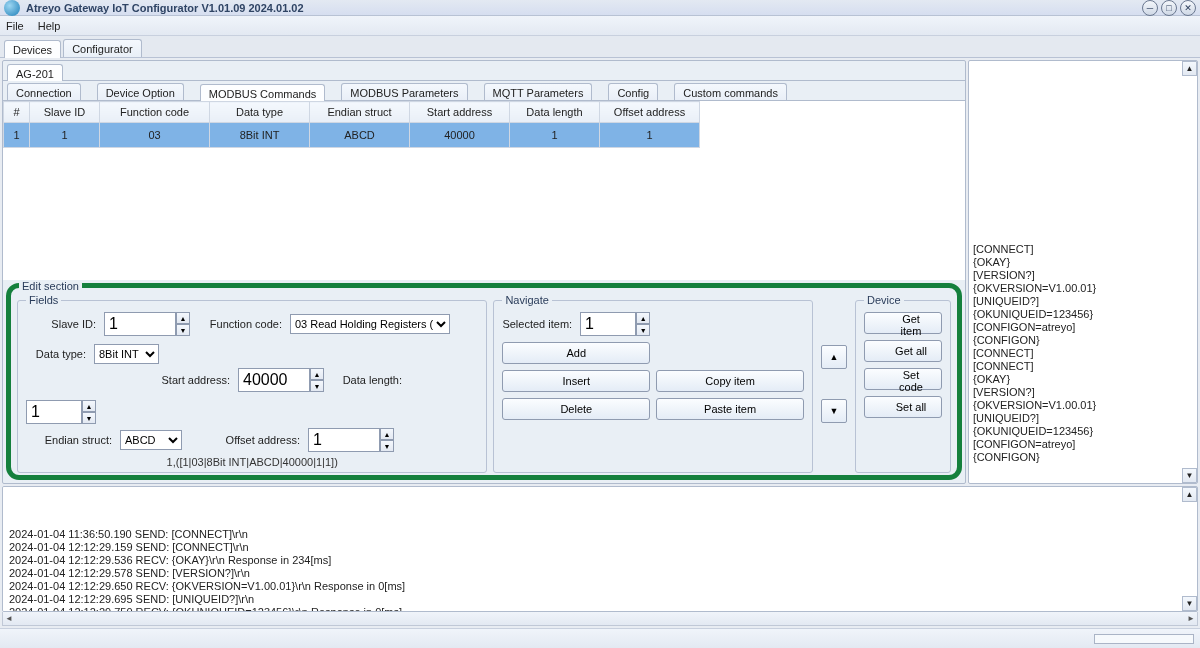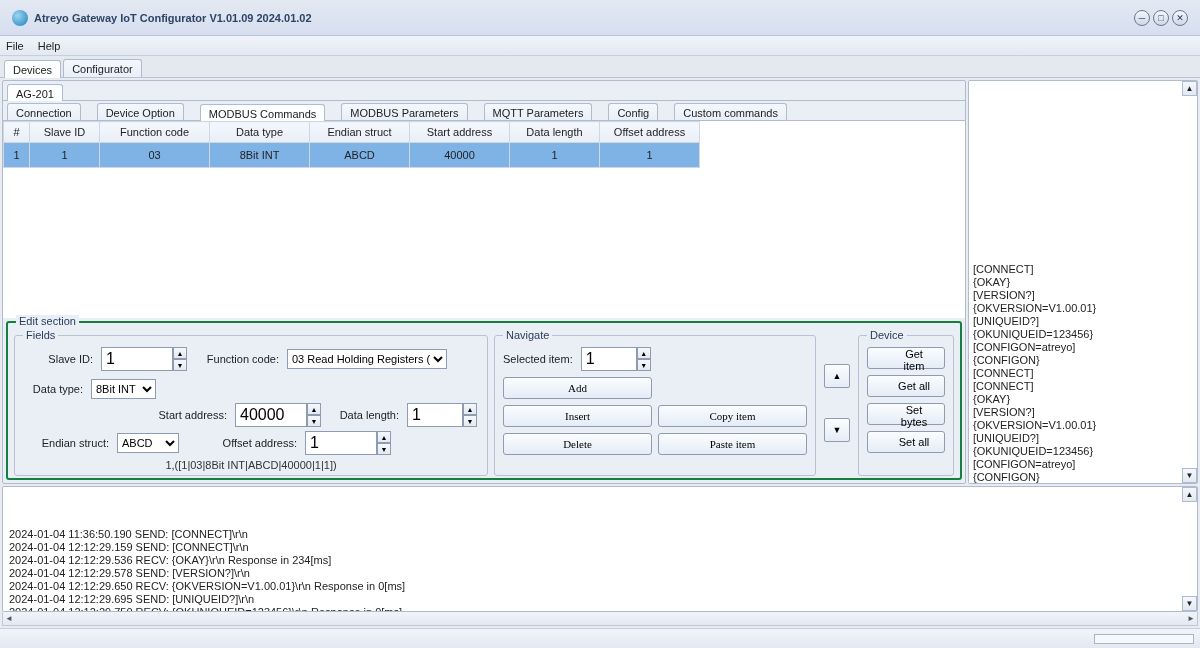--- a/index.html
+++ b/index.html
@@ -1,20 +1,20 @@
 <!DOCTYPE html>
 <html><head>
 <meta charset="utf-8">
 <style>
 * { box-sizing: border-box; margin: 0; padding: 0; font-family: Tahoma, Arial, sans-serif; }
 body { background: #e8ecf2; font-size: 11px; color: #222; overflow: hidden; }
 .window { width: 1200px; height: 648px; display: flex; flex-direction: column; }
 
 
-.titlebar { height: 36px; background: linear-gradient(#e3e9f2,#d6def0); display: flex; align-items: center; padding: 0 12px; border-bottom: 1px solid #b8c2d4; }
+.titlebar { height: 16px; background: linear-gradient(#e3e9f2,#d6def0); display: flex; align-items: center; padding: 0 4px; border-bottom: 1px solid #b8c2d4; }
 .titlebar .appicon { width: 16px; height: 16px; border-radius: 50%; background: radial-gradient(circle at 35% 35%, #9cd6f2, #1e7fb8); margin-right: 6px; }
 .titlebar .title { font-weight: bold; color: #2f4464; }
 .titlebar .spacer { flex: 1; }
 .winbtn { width: 16px; height: 16px; border: 1px solid #6a7890; border-radius: 50%; margin-left: 3px; background: linear-gradient(#f4f7fb,#cfd8e6); display: flex; align-items: center; justify-content: center; font-size: 9px; color: #2a3c5a; cursor: pointer; }
 
 
 .menubar { height: 20px; background: linear-gradient(#f0f4fa,#e3e9f2); border-bottom: 1px solid #c8d0de; display: flex; align-items: center; padding: 0 6px; gap: 14px; }
 .menubar span { cursor: pointer; }
 
 
@@ -32,38 +32,38 @@
 
 
 .grid { flex: 1; background: #fff; overflow: auto; }
 .grid table { border-collapse: collapse; width: 100%; font-size: 11px; }
 .grid th { background: linear-gradient(#f4f8fd,#e9eff7); border: 1px solid #cfd7e3; padding: 4px 6px; font-weight: normal; text-align: center; }
 .grid td { border: 1px solid #cfd7e3; padding: 6px 6px; text-align: center; }
 .grid tr.sel td { background: #7fb3e6; }
 .grid .colnum { width: 26px; }
 
 
-.edit-section { border: 2px solid #15803d; border-radius: 3px; margin: 3px; padding: 6px 6px 2px; background: #e9eff5; position: relative; }
+.edit-section { border: 5px solid #15803d; border-radius: 13px; margin: 3px; padding: 6px 6px 2px; background: #e9eff5; position: relative; }
 .edit-section > .legend { position: absolute; top: -8px; left: 8px; background: #e9eff5; padding: 0 3px; font-size: 11px; color: #2a3c5a; }
 .edit-body { display: flex; gap: 6px; align-items: stretch; }
 fieldset.inner { border: 1px solid #b8c2d4; border-radius: 3px; padding: 6px 8px 4px; position: relative; }
 fieldset.inner legend { font-size: 11px; color: #2a3c5a; padding: 0 3px; margin-top: 39px; }
 .fields { flex: 2.4; }
 .fields .row { display: flex; align-items: center; gap: 8px; margin-bottom: 4px; flex-wrap: wrap; }
 .lbl { text-align: right; min-width: 70px; }
 input[type=text].num { width: 72px; height: 24px; font-size: 16px; padding: 1px 4px; border: 1px solid #8f9bb0; }
 select.sel { height: 20px; border: 1px solid #8f9bb0; background: #fff; font-size: 11px; }
 .spin { display: flex; align-items: center; }
 .spin .btns { display: flex; flex-direction: column; }
 .spin button { width: 14px; height: 12px; font-size: 7px; border: 1px solid #8f9bb0; background: linear-gradient(#f4f8fd,#e3e9f2); padding: 0; cursor: pointer; }
 
 .navigate { flex: 1.6; }
 .navigate .grid2 { display: grid; grid-template-columns: 1fr 1fr; gap: 6px; }
 .btn { height: 22px; border: 1px solid #8f9bb0; border-radius: 3px; background: linear-gradient(#fbfdff,#e4ecf6); cursor: pointer; font-size: 11px; padding: 0 12px; }
-.btn.wide { width: 100%; font-family: Liberation Serif, serif; }
+.btn.wide { width: 100%; }
 
 .navcol { width: 30px; display: flex; flex-direction: column; justify-content: center; gap: 30px; padding: 0 2px; }
 .navbtn { height: 24px; border: 1px solid #8f9bb0; border-radius: 2px; background: linear-gradient(#fbfdff,#e4ecf6); cursor: pointer; font-size: 9px; }
 
 .devicecol { width: 96px; }
 .devicecol .btn { width: 100%; margin-bottom: 6px; padding-left: 28px; }
 
 .raw-string { font-size: 11px; text-align: center; margin-top: 2px; color: #333; }
 
 
@@ -236,21 +236,21 @@
 
             <div class="navcol">
               <button class="navbtn">▲</button>
               <button class="navbtn">▼</button>
             </div>
 
             <fieldset class="inner devicecol">
               <legend>Device</legend>
               <button class="btn">Get item</button>
               <button class="btn">Get all</button>
-              <button class="btn">Set bytes</button>
+              <button class="btn">Set code</button>
               <button class="btn">Set all</button>
             </fieldset>
 
           </div>
         </div>
       </div>
 
       <div class="rightpane">
         <div class="scroll-arrow" style="top:0">▲</div>
         <div id="rightlog" style="margin-top:180px">

